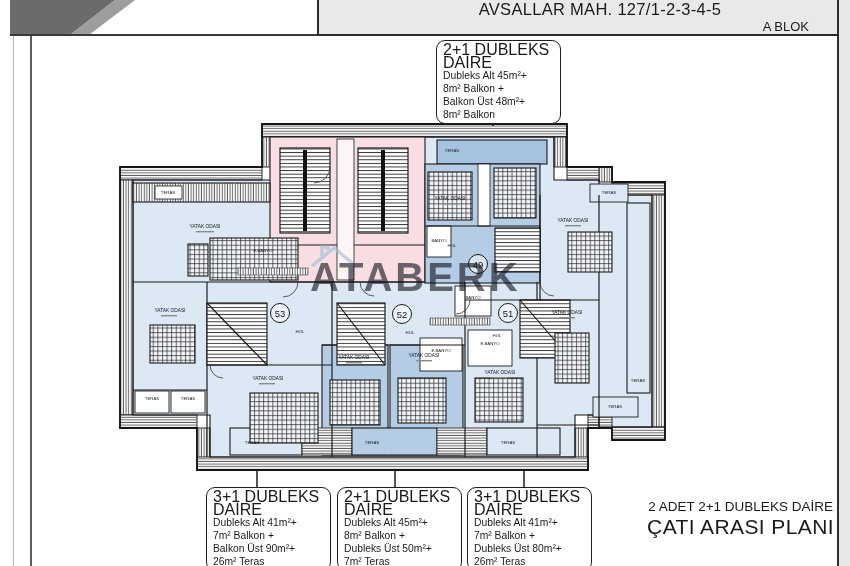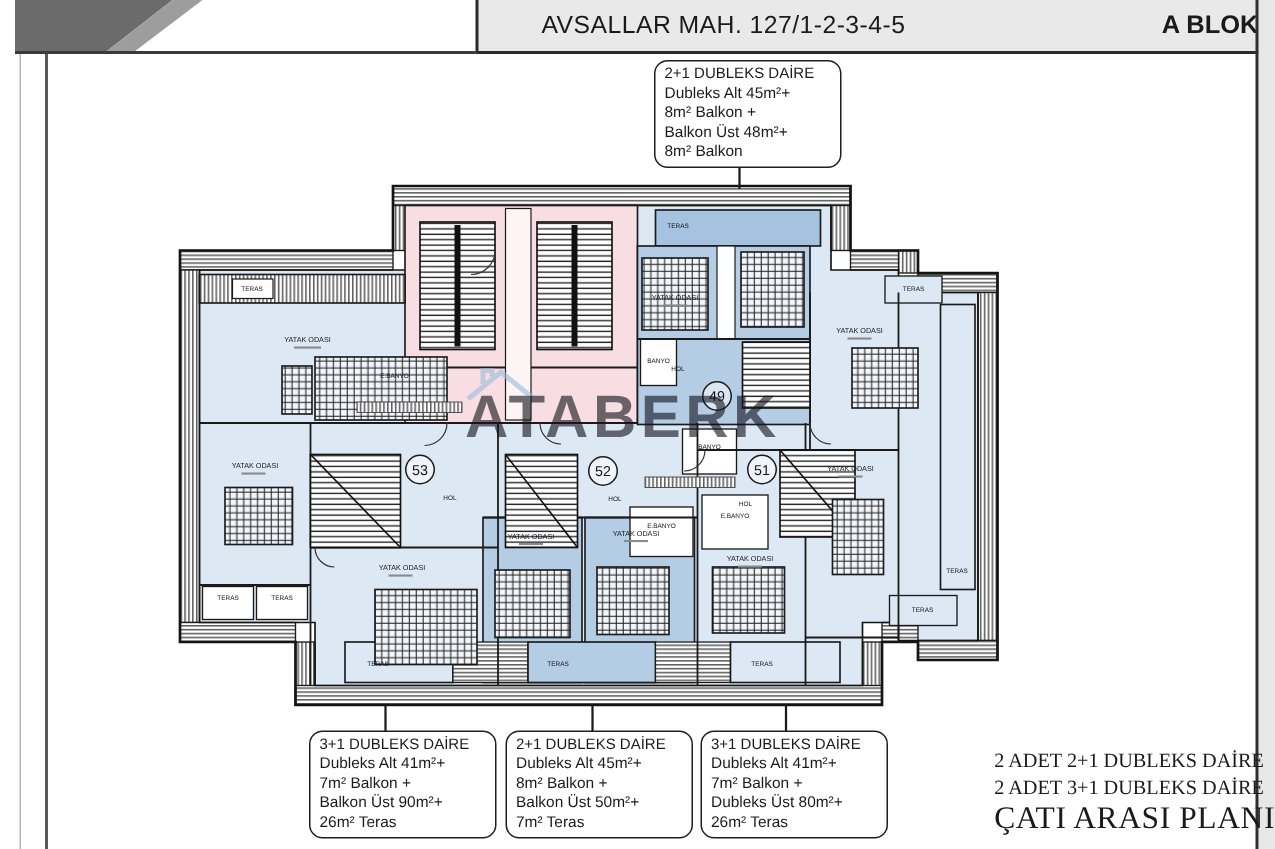--- a/index.html
+++ b/index.html
@@ -2,44 +2,44 @@
 <html><head>
 <meta charset="utf-8">
 <style>
   html,body{margin:0;padding:0;}
   body{width:850px;height:566px;position:relative;overflow:hidden;background:#fff;
        font-family:"Liberation Sans",sans-serif;color:#1a1a1a;}
   .abs{position:absolute;}
   
   .titlebar{left:317px;top:0;width:520px;height:34px;background:#e9e9e9;
             border-left:2px solid #2a2a2a;border-bottom:2px solid #2a2a2a;
-            display:flex;align-items:center;}
+            display:flex;align-items:center;flex-direction:column;}
   .titlebar .main{font-size:16.5px;letter-spacing:.3px;padding-left:42px;flex:0 0 auto;}
-  .titlebar .blok{font-size:17px;margin-left:auto;font-weight:bold;}
+  .titlebar .blok{font-size:13px;margin-left:auto;padding-right:30px;}
   .logo{left:10px;top:0;width:125px;height:36px;}
   .logo .body{position:absolute;inset:0;background:#6b6b6b;
               clip-path:polygon(0 0,84% 0,47% 100%,0 100%);}
   .logo .stripe{position:absolute;inset:0;background:#9d9d9d;
               clip-path:polygon(84% 0,100% 0,62% 100%,47% 100%);}
   .rule-under-logo{left:10px;top:34px;width:307px;height:2px;background:#3a3a3a;}
   
   .edge-l1{left:13px;top:36px;bottom:0;width:1px;background:#b5b5b5;}
   .edge-l2{left:30px;top:36px;bottom:0;width:1.5px;background:#5a5a5a;}
   .edge-r{left:837px;top:0;bottom:0;width:2px;background:#2f2f2f;}
   .edge-rstrip{left:839px;right:0;top:0;bottom:0;background:#e7e7e7;}
   
   .callout{background:#fff;border:1.6px solid #1f1f1f;border-radius:9px;
            padding:3px 5px 2px 6px;font-size:10.3px;line-height:12.9px;width:112px;}
-  .callout .ttl{font-size:10px;}
+  .callout .ttl{font-size:16px;}
   .co-top{left:436px;top:40px;}
   .co-b1{left:206px;top:487px;}
   .co-b2{left:337px;top:487px;}
   .co-b3{left:467px;top:487px;}
   
-  .summary{right:0;top:498px;text-align:left;font-family:Liberation Serif, serif;}
+  .summary{right:16px;top:498px;text-align:center;}
   .summary .s1{font-size:13.5px;line-height:18px;}
   .summary .s3{font-size:21px;line-height:22px;letter-spacing:.4px;}
   svg{position:absolute;left:0;top:0;}
   svg text{font-family:"Liberation Sans",sans-serif;fill:#15151f;}
   .t4{font-size:4.3px;} .t5{font-size:4.8px;} .tn{font-size:9.5px;}
 </style>
 </head>
 <body>
 
 <div class="abs logo">
@@ -275,29 +275,28 @@
   <div>Dubleks Alt 41m²+</div>
   <div>7m² Balkon +</div>
   <div>Balkon Üst 90m²+</div>
   <div>26m² Teras</div>
 </div>
 
 <div class="abs callout co-b2">
   <div class="ttl">2+1 DUBLEKS DAİRE</div>
   <div>Dubleks Alt 45m²+</div>
   <div>8m² Balkon +</div>
-  <div>Balkon Üst 50m²+</div>
+  <div>Dubleks Üst 50m²+</div>
   <div>7m² Teras</div>
 </div>
 
 <div class="abs callout co-b3">
   <div class="ttl">3+1 DUBLEKS DAİRE</div>
   <div>Dubleks Alt 41m²+</div>
   <div>7m² Balkon +</div>
   <div>Dubleks Üst 80m²+</div>
   <div>26m² Teras</div>
 </div>
 
 <div class="abs summary">
   <div class="s1">2 ADET 2+1 DUBLEKS DAİRE</div>
-  <div class="s1">2 ADET 3+1 DUBLEKS DAİRE</div>
   <div class="s3">ÇATI ARASI PLANI</div>
 </div>
 
 </body></html>

